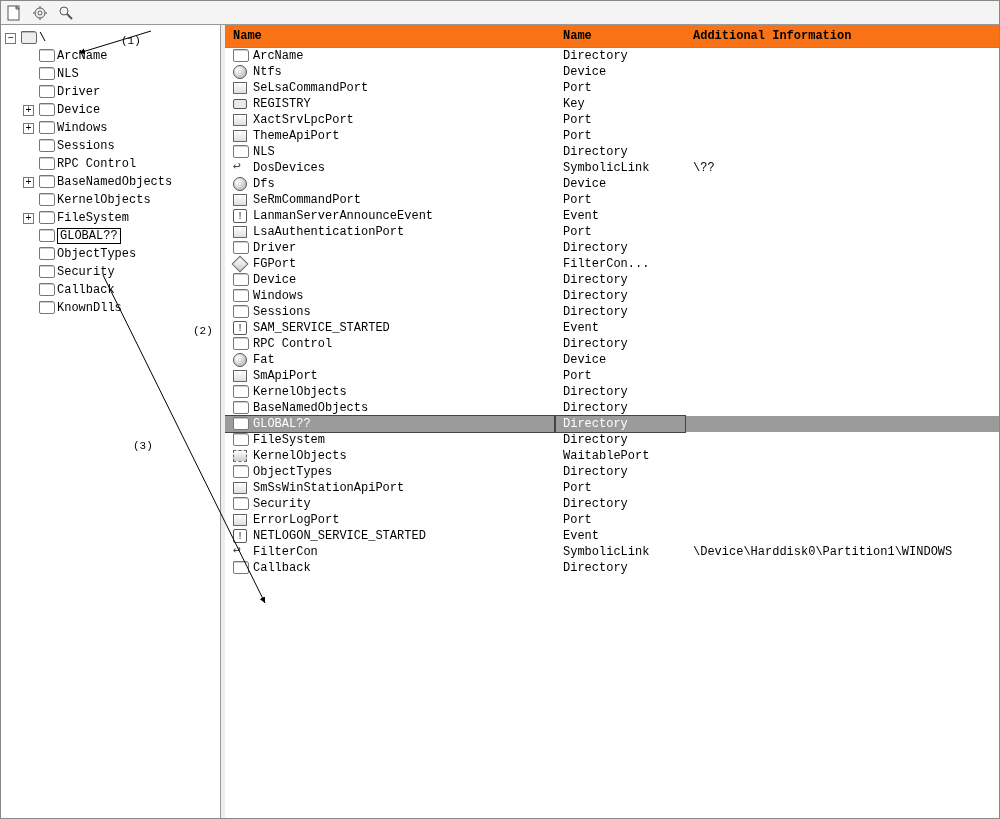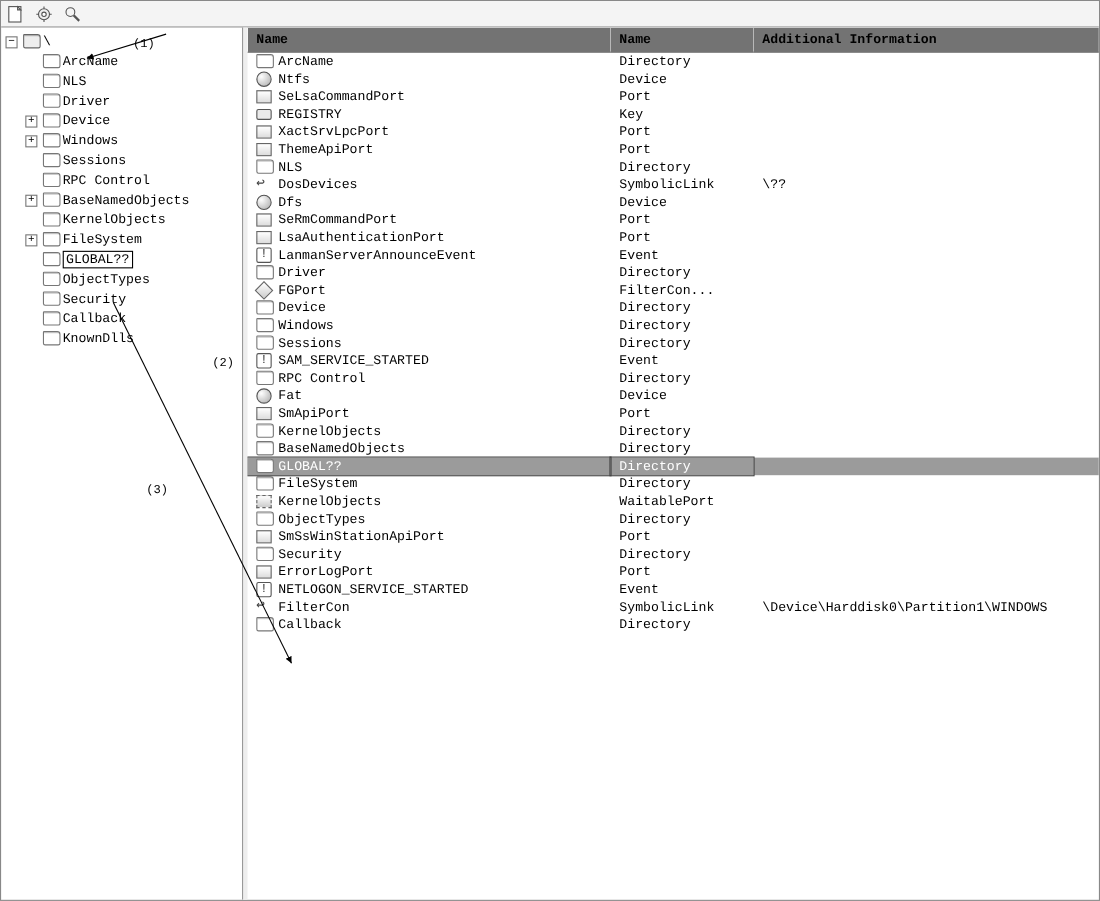--- a/index.html
+++ b/index.html
@@ -5,21 +5,21 @@
   * { box-sizing: border-box; }
   html, body { margin: 0; padding: 0; font-family: "Courier New", monospace; font-size: 12px; color: #000; background: #fff; }
   .app { width: 1000px; height: 819px; border: 1px solid #888; display: flex; flex-direction: column; overflow: hidden; }
   .toolbar { height: 24px; border-bottom: 1px solid #999; display: flex; align-items: center; padding: 0 4px; gap: 8px; background: #f4f4f4; }
   .tool-btn { width: 18px; height: 18px; display: flex; align-items: center; justify-content: center; cursor: pointer; }
   .main { flex: 1; display: flex; min-height: 0; position: relative; }
   .tree { width: 220px; border-right: 1px solid #999; overflow: auto; padding: 4px 0 0 0; position: relative; }
   .splitter { width: 4px; background: #eee; cursor: col-resize; }
   .list { flex: 1; overflow: auto; }
   .list table { border-collapse: collapse; width: 100%; }
-  .list thead th { text-align: left; font-weight: bold; padding: 4px 8px; background: #737373; border-bottom: 1px solid #888; position: sticky; top: 0; }
+  .list thead th { text-align: left; font-weight: bold; padding: 4px 8px; background: #f97316; border-bottom: 1px solid #888; position: sticky; top: 0; }
   .list tbody td { padding: 1px 8px; white-space: nowrap; }
   .list tbody tr.selected { background: #9b9b9b; color: #fff; }
   .list tbody tr.selected td:nth-child(1),
   .list tbody tr.selected td:nth-child(2) { outline: 1px solid #444; }
   .row-name { display: flex; align-items: center; gap: 4px; }
   .tree ul { list-style: none; margin: 0; padding: 0 0 0 18px; }
   .tree > ul { padding-left: 4px; }
   .tree li { white-space: nowrap; }
   .tree .node { display: flex; align-items: center; gap: 2px; height: 18px; }
   .tree .btn { width: 11px; height: 11px; border: 1px solid #777; font-size: 10px; line-height: 9px; text-align: center; margin-right: 3px; cursor: pointer; background: #fff; }
@@ -314,35 +314,35 @@
                   <span class="icon icon-port"></span>
                   <span>SeRmCommandPort</span>
                 </div>
               </td>
               <td>Port</td>
               <td></td>
             </tr>
             <tr>
               <td>
                 <div class="row-name">
-                  <span class="icon icon-port"></span>
-                  <span>LsaAuthenticationPort</span>
-                </div>
-              </td>
-              <td>Port</td>
-              <td></td>
-            </tr>
-            <tr>
-              <td>
-                <div class="row-name">
                   <span class="icon icon-event"></span>
                   <span>LanmanServerAnnounceEvent</span>
                 </div>
               </td>
               <td>Event</td>
+              <td></td>
+            </tr>
+            <tr>
+              <td>
+                <div class="row-name">
+                  <span class="icon icon-port"></span>
+                  <span>LsaAuthenticationPort</span>
+                </div>
+              </td>
+              <td>Port</td>
               <td></td>
             </tr>
             <tr>
               <td>
                 <div class="row-name">
                   <span class="icon icon-folder"></span>
                   <span>Driver</span>
                 </div>
               </td>
               <td>Directory</td>

